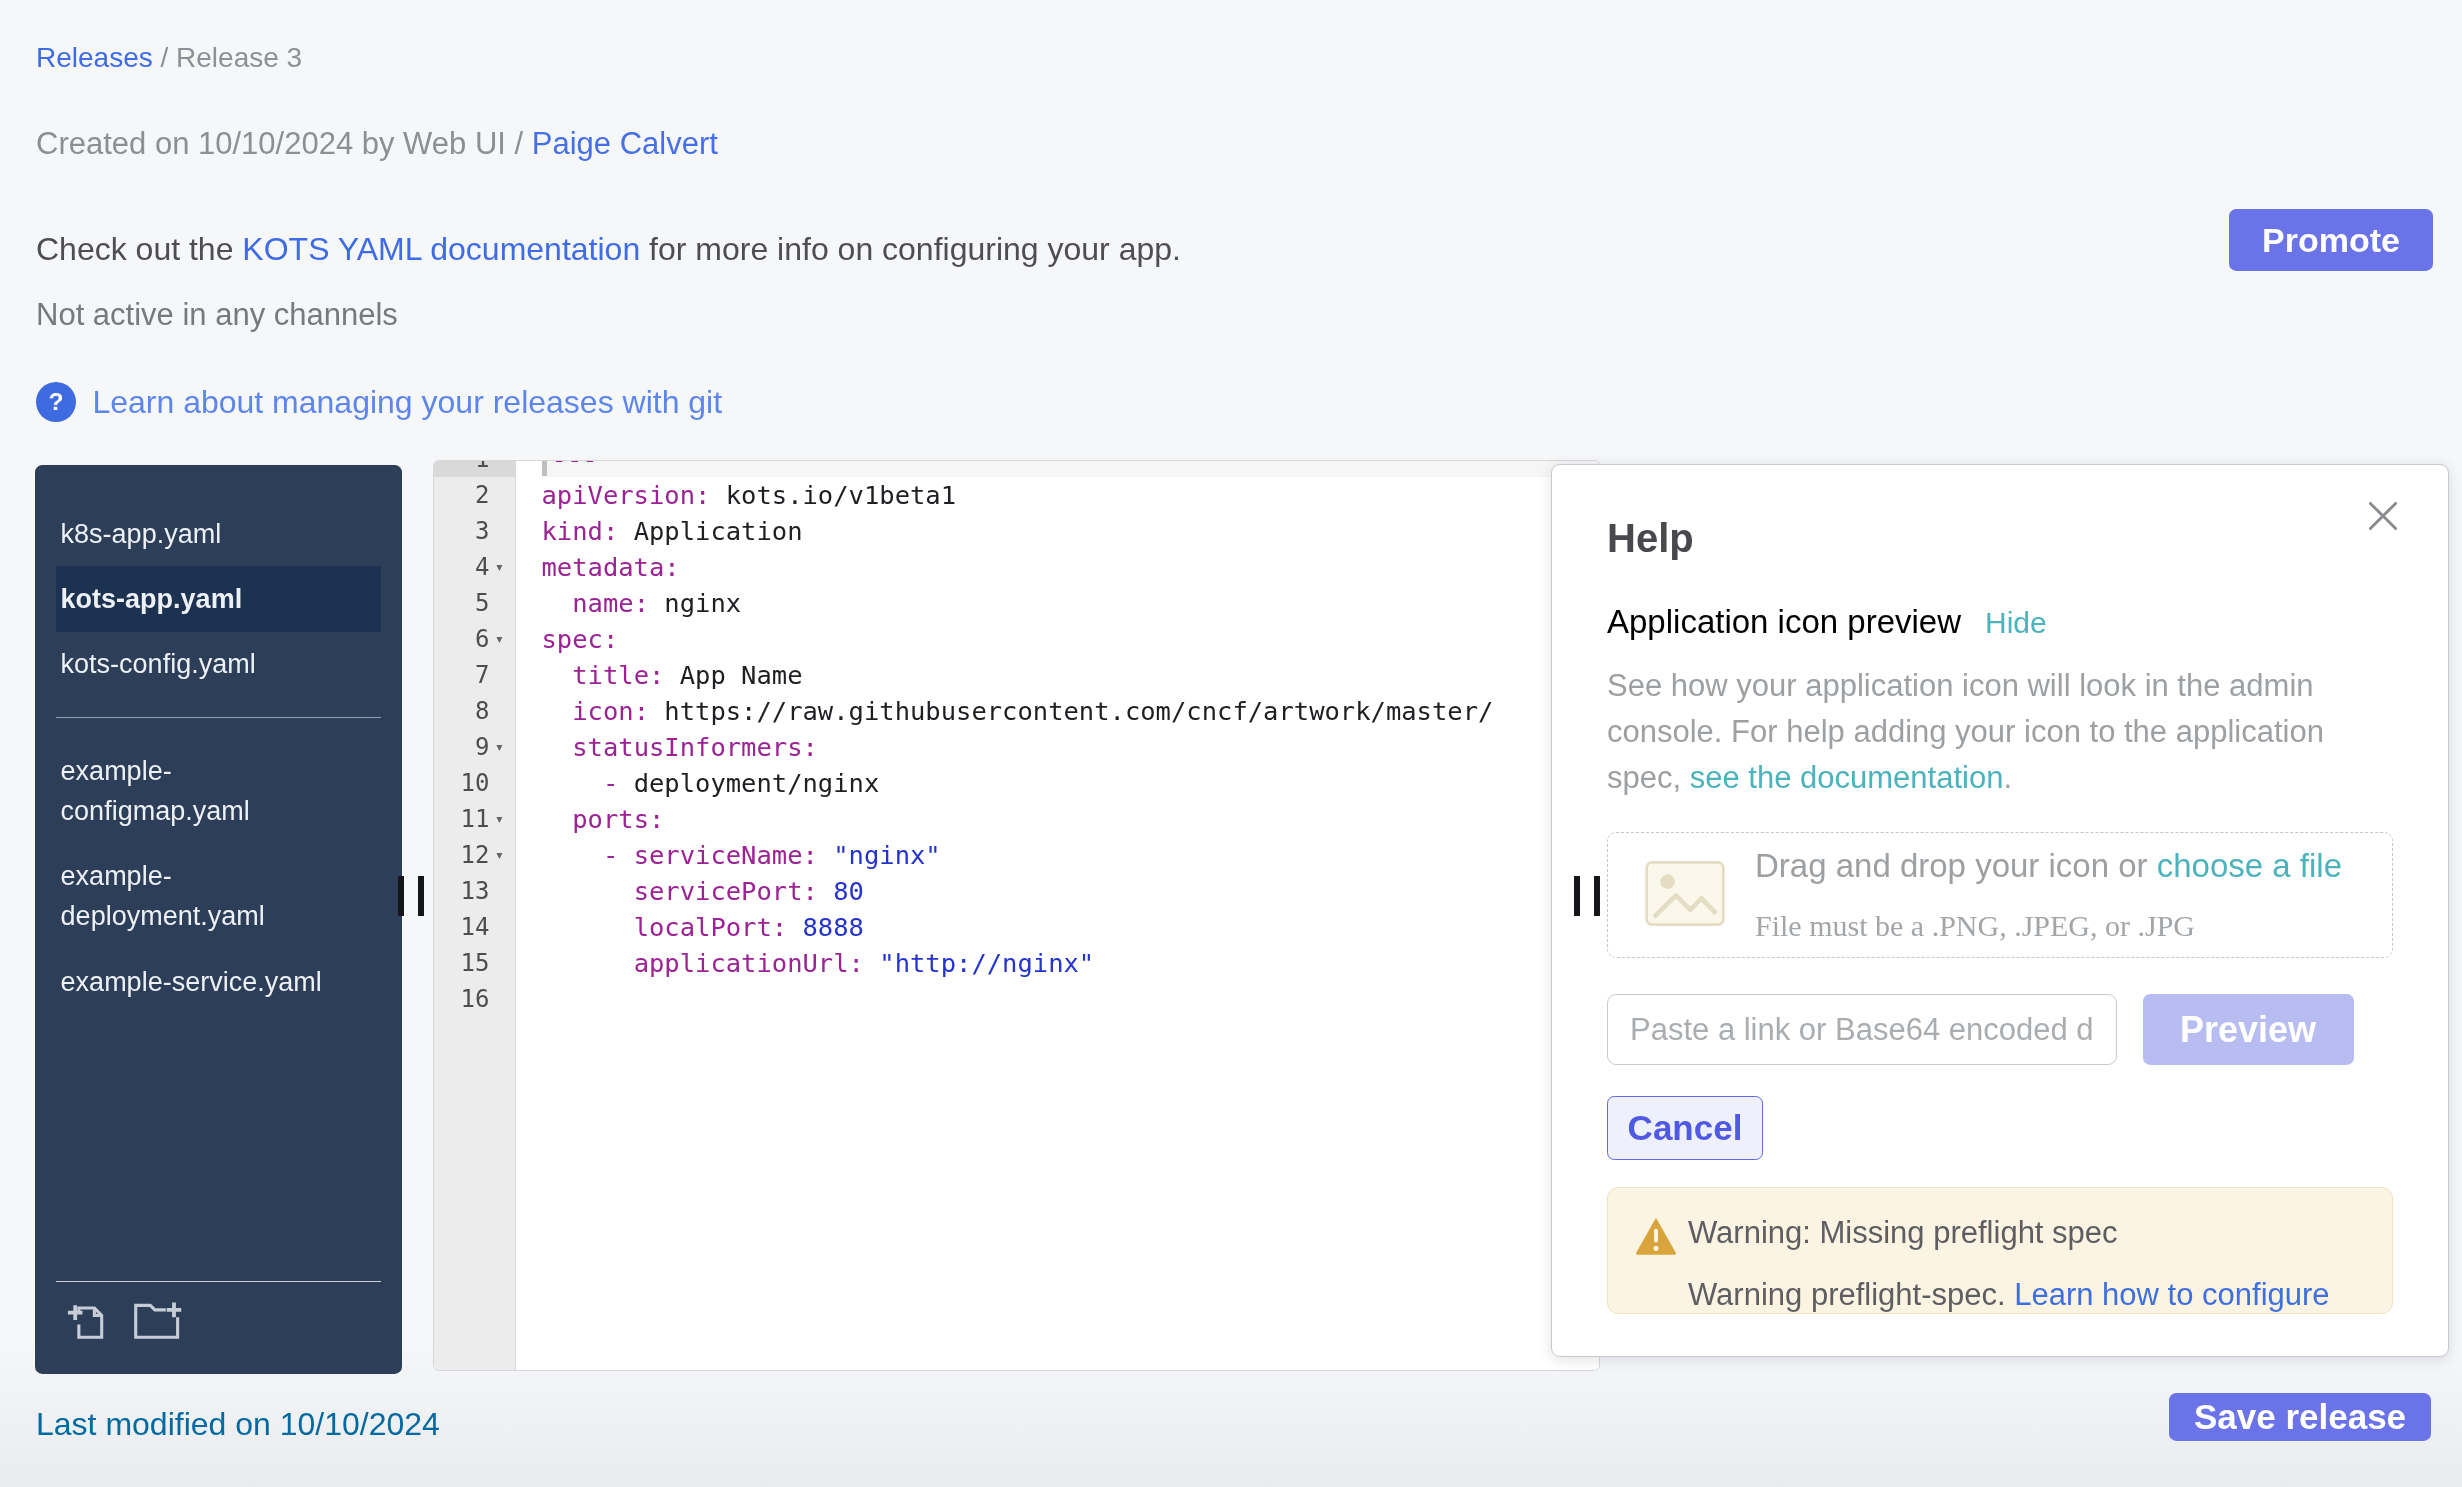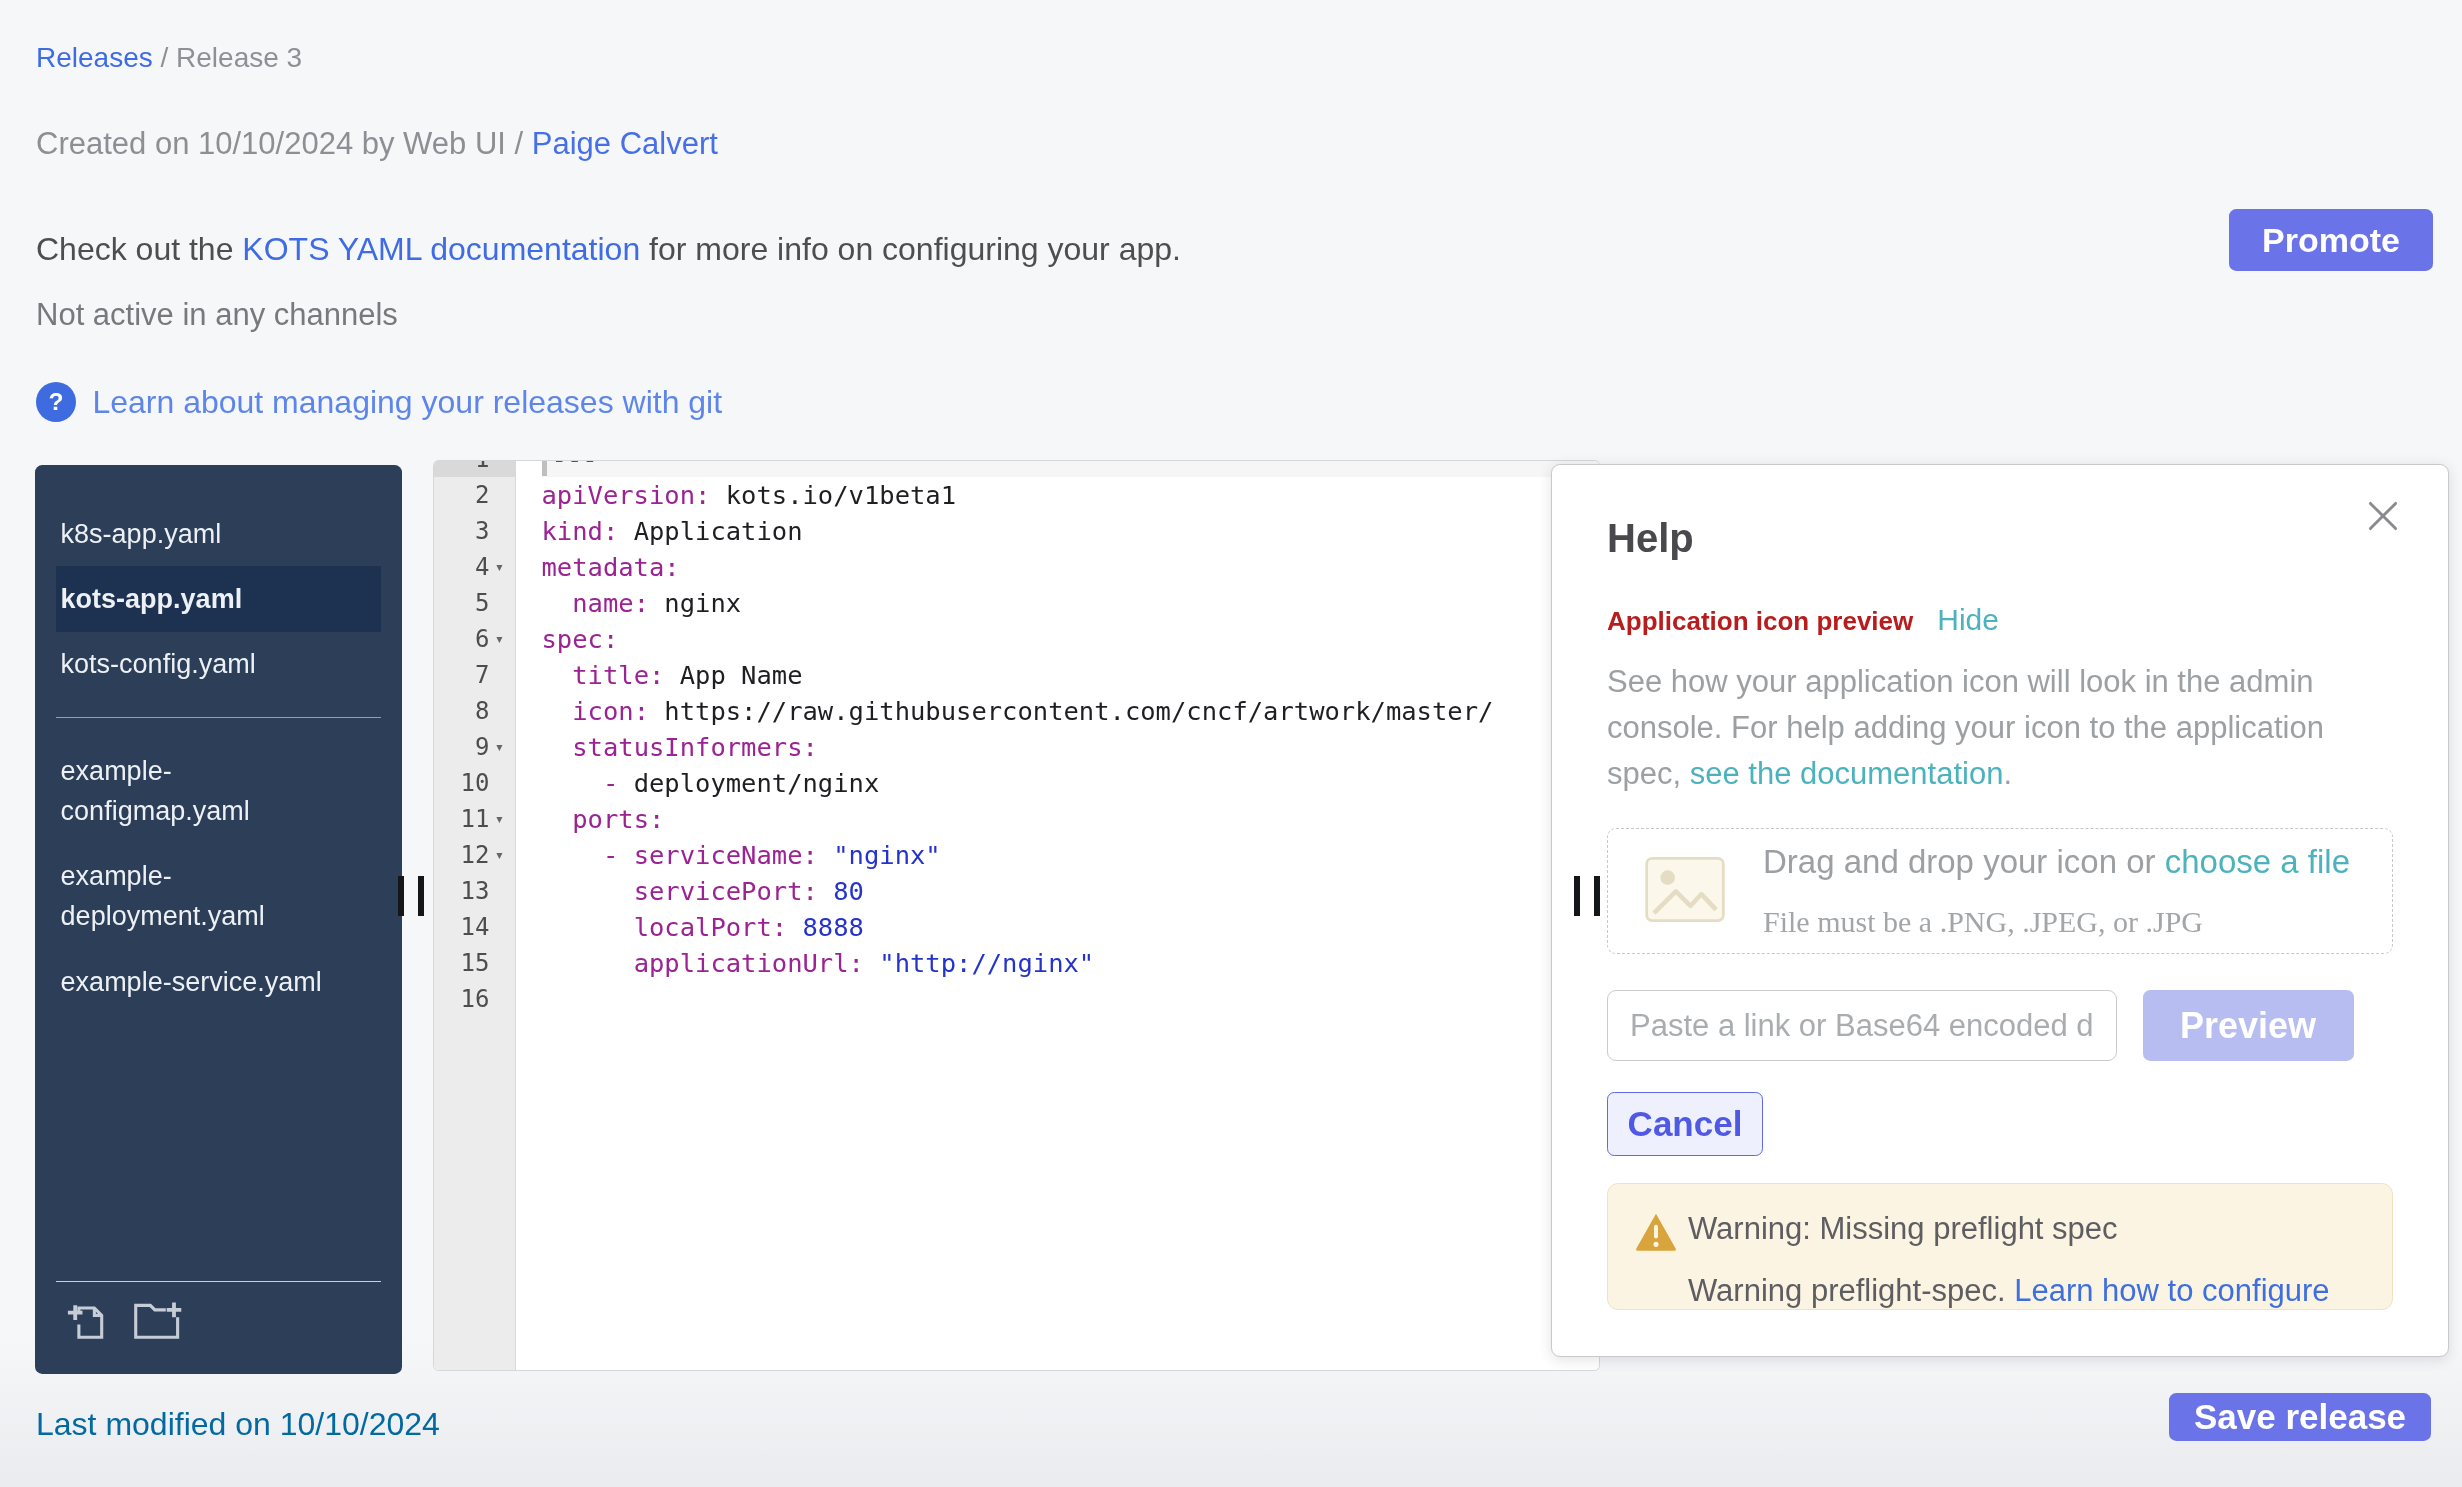--- a/index.html
+++ b/index.html
@@ -69,26 +69,26 @@
   .handle-left { left:398px; }
   .handle-right { left:1574px; }
 
   
   .help-panel { position:absolute; left:1551px; top:464px; width:898px; height:893px;
     background:#fff; border:0.9px solid #c7c9cc; border-radius:9px;
     box-shadow:0 2.7px 12.7px rgba(60,60,70,.14); z-index:5; padding:0 55px; }
   .close-x { position:absolute; top:33px; right:47px; background:none; border:none; cursor:pointer; }
   .help-title { margin-top:51px; font-size:40px; font-weight:600; color:#48484d; }
   .help-sec-row { margin-top:42px; display:flex; align-items:baseline; gap:24px; }
-  .help-sec-title { font-size:26px; font-weight:700; color:#b91c1c; }
+  .help-sec-title { font-size:33px; font-weight:400; color:#000000; }
   .hide-link { font-size:30px; color:#4cb2bc; text-decoration:none; }
   .help-desc { margin-top:22px; font-size:31px; line-height:46px; color:#9da0a3; max-width:801px; }
   .help-desc a { color:#4cb2bc; text-decoration:none; }
   .dropzone { margin-top:31px; height:126px; border:1.8px dashed #c4c6c9; border-radius:9px;
-    display:flex; align-items:center; padding:0 0 0 35px; gap:36px; cursor:pointer; }
+    display:flex; align-items:center; padding:0 0 0 35px; gap:28px; cursor:pointer; }
   .dz-text1 { font-size:33px; color:#9da0a3; }
   .dz-text1 a { color:#4cb2bc; text-decoration:none; }
   .dz-text2 { font-size:30px; color:#a3a6a9; margin-top:24px;font-family:Liberation Serif, serif; }
   .icon-input-row { margin-top:36px; display:flex; gap:25.5px; }
   .icon-url-input { width:510px; height:71px; border:1.8px solid #c9cbce; border-radius:9px;
     font-family:inherit; font-size:31px; color:#4a4a4a; padding:0 22px; outline:none; }
   .icon-url-input::placeholder { color:#aaadb0; }
   .preview-btn { width:211px; height:71px; background:#b7bcf1; border:none; border-radius:7.3px;
     color:#fff; font-family:inherit; font-size:36px; font-weight:700; cursor:default; }
   .cancel-btn { margin-top:31px; width:156px; height:64px; background:#eef0fe;

